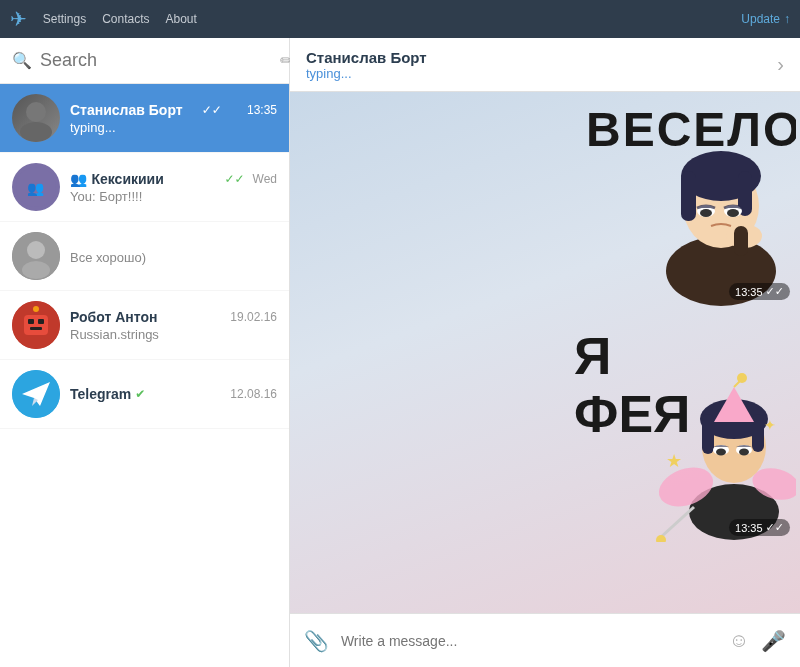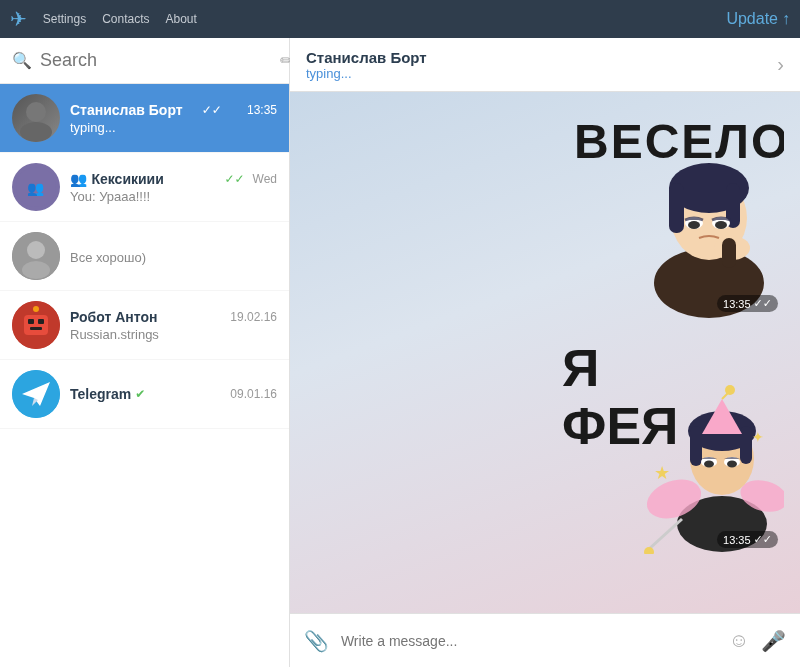--- a/index.html
+++ b/index.html
@@ -13,21 +13,21 @@
       align-items: center;
       padding: 0 10px;
       justify-content: space-between;
     }
     .menu-bar-left { display: flex; align-items: center; gap: 16px; }
     .menu-logo { color: #5eabdc; font-size: 20px; }
     .menu-item { color: #c5cbd2; font-size: 12px; cursor: pointer; }
     .menu-bar-right { display: flex; align-items: center; gap: 8px; }
     .update-btn {
       background: none; border: none; color: #5eabdc;
-      font-size: 16px; cursor: pointer; display: flex; align-items: center; gap: 4px;
+      font-size: 12px; cursor: pointer; display: flex; align-items: center; gap: 4px;
     }
 
     
     .main-container { display: flex; height: 629px; }
 
     
     .sidebar {
       width: 290px;
       min-width: 290px;
       background: #fff;
@@ -113,21 +113,21 @@
     }
     .chat-header-info { display: flex; flex-direction: column; }
     .chat-header-name { font-size: 15px; font-weight: 700; color: #2c3e50; }
     .chat-header-status { font-size: 13px; color: #4a90d9; }
     .chat-header-arrow { color: #aaa; font-size: 20px; cursor: pointer; }
 
     
     .messages-area {
       flex: 1;
       overflow-y: auto;
-      padding: 16px;
+      padding: 4px;
       display: flex;
       flex-direction: column;
       align-items: flex-end;
       gap: 16px;
       background: linear-gradient(160deg, #c8d8e8 0%, #dce4ee 40%, #e8d0d8 100%);
     }
 
     .sticker-bubble {
       position: relative;
       display: flex;
@@ -226,21 +226,21 @@
           <div class="chat-name-row">
             <span style="display:flex;align-items:center;gap:2px;">
               <span class="group-icon">👥</span>
               <span class="chat-name">Кексикиии</span>
             </span>
             <span style="display:flex;align-items:center;gap:2px;">
               <span class="check-marks">✓✓</span>
               <span class="chat-time">Wed</span>
             </span>
           </div>
-          <div class="chat-preview">You: Урааа!!!!</div>
+          <div class="chat-preview">You: Борт!!!!</div>
         </div>
       </div>
 
       <div class="chat-item">
         <div class="avatar avatar-viktoriya">
           <svg width="48" height="48" viewBox="0 0 48 48">
             <circle cx="24" cy="24" r="24" fill="#999"></circle>
             <circle cx="24" cy="18" r="9" fill="#bbb"></circle>
             <ellipse cx="24" cy="38" rx="14" ry="9" fill="#aaa"></ellipse>
           </svg>
@@ -280,21 +280,21 @@
             <path d="M10 24 L38 12 L28 36 L22 28 Z" fill="white"></path>
             <path d="M22 28 L20 36 L26 30 Z" fill="#cde"></path>
           </svg>
         </div>
         <div class="chat-info">
           <div class="chat-name-row">
             <span style="display:flex;align-items:center;gap:2px;">
               <span class="chat-name">Telegram</span>
               <span class="verified-icon">✔</span>
             </span>
-            <span class="chat-time">09.01.16</span>
+            <span class="chat-time">12.08.16</span>
           </div>
         </div>
       </div>
 
     </div>
   </div>
 
   <div class="chat-area">
 
     <div class="chat-header">

